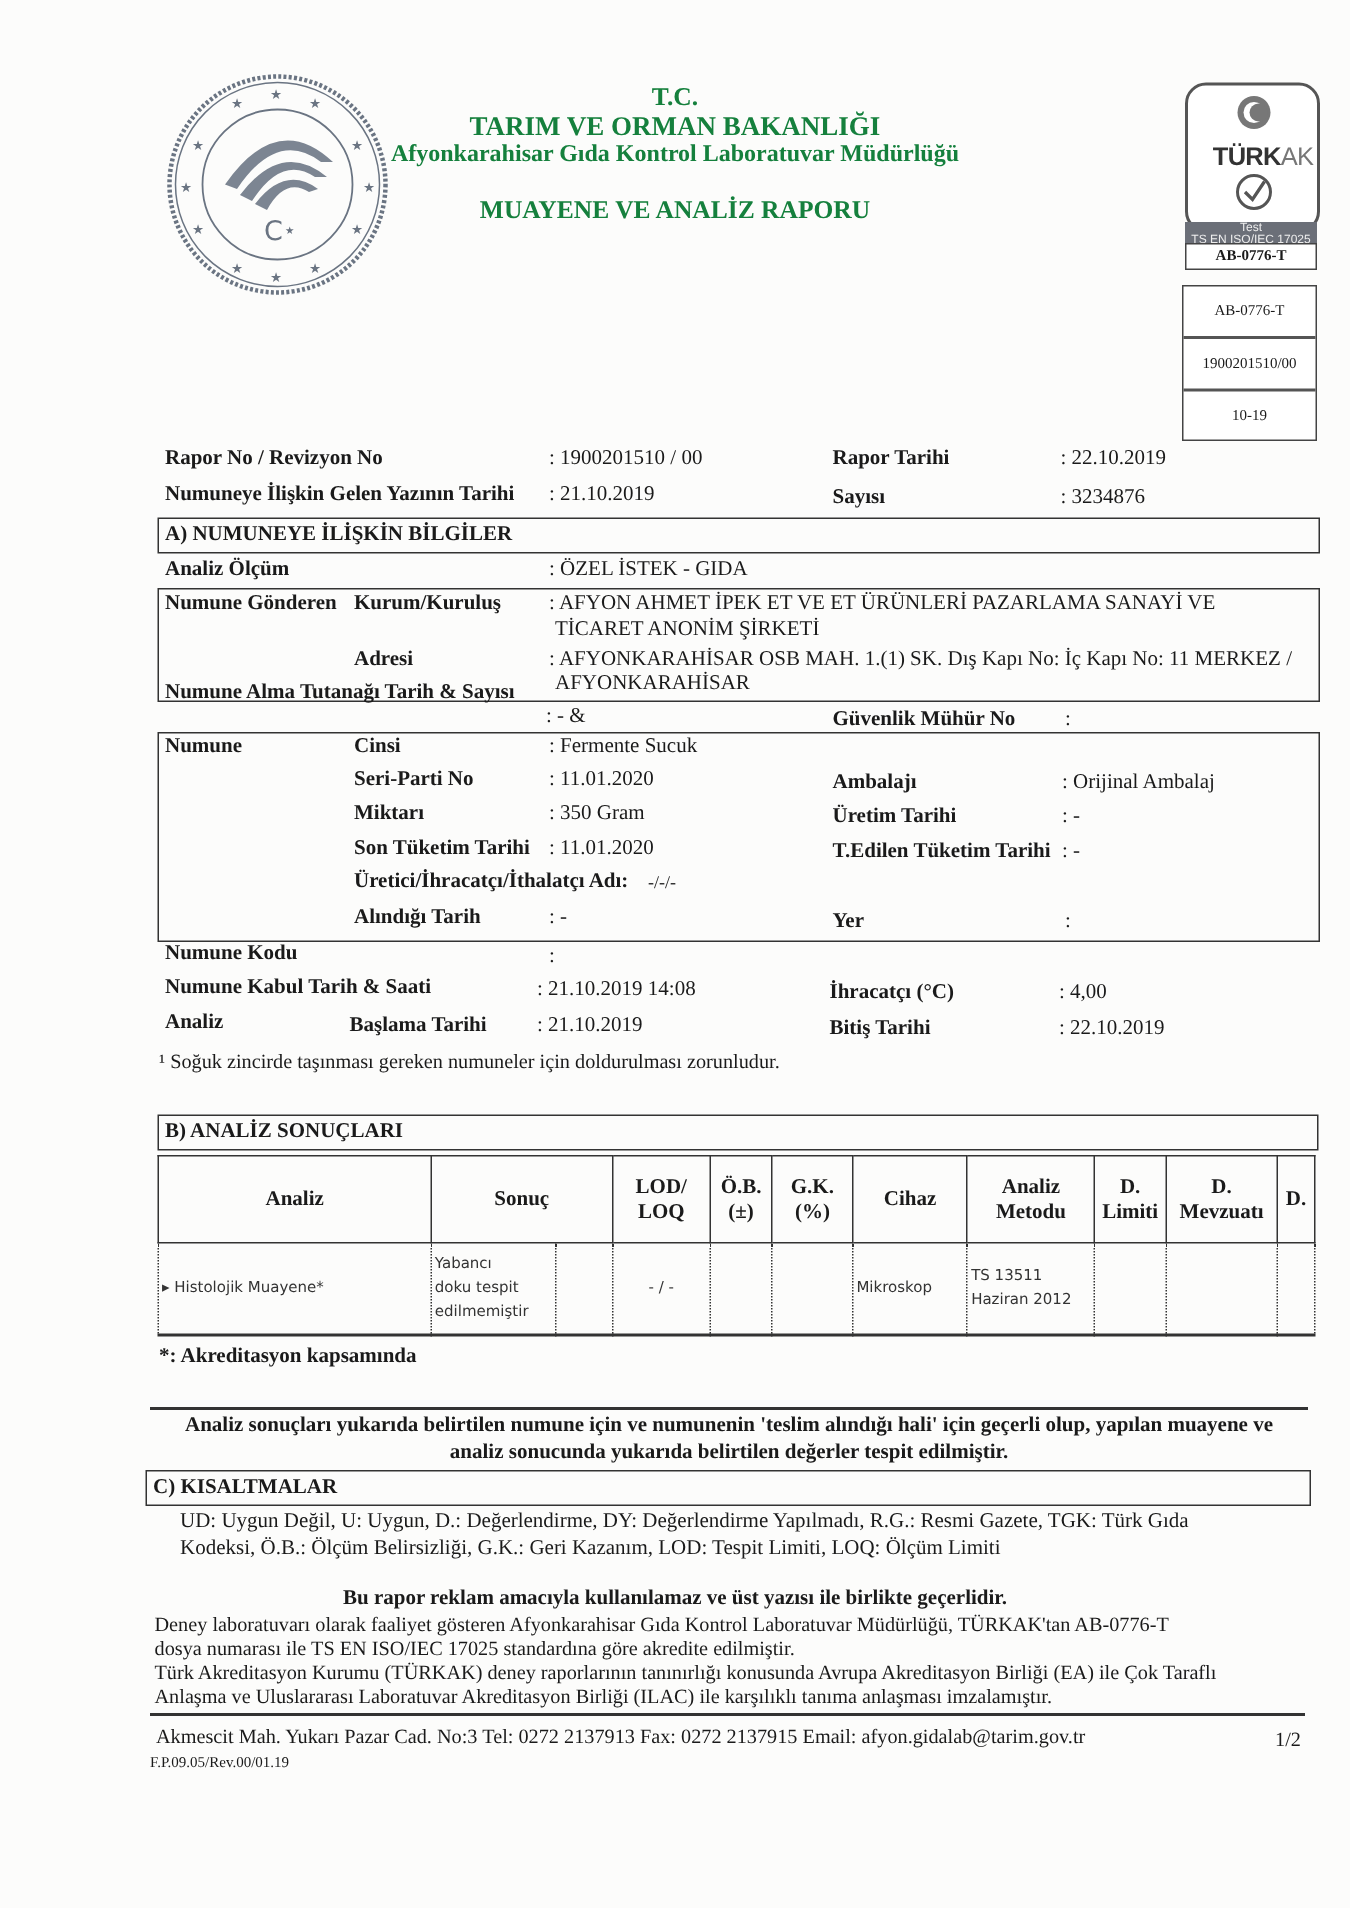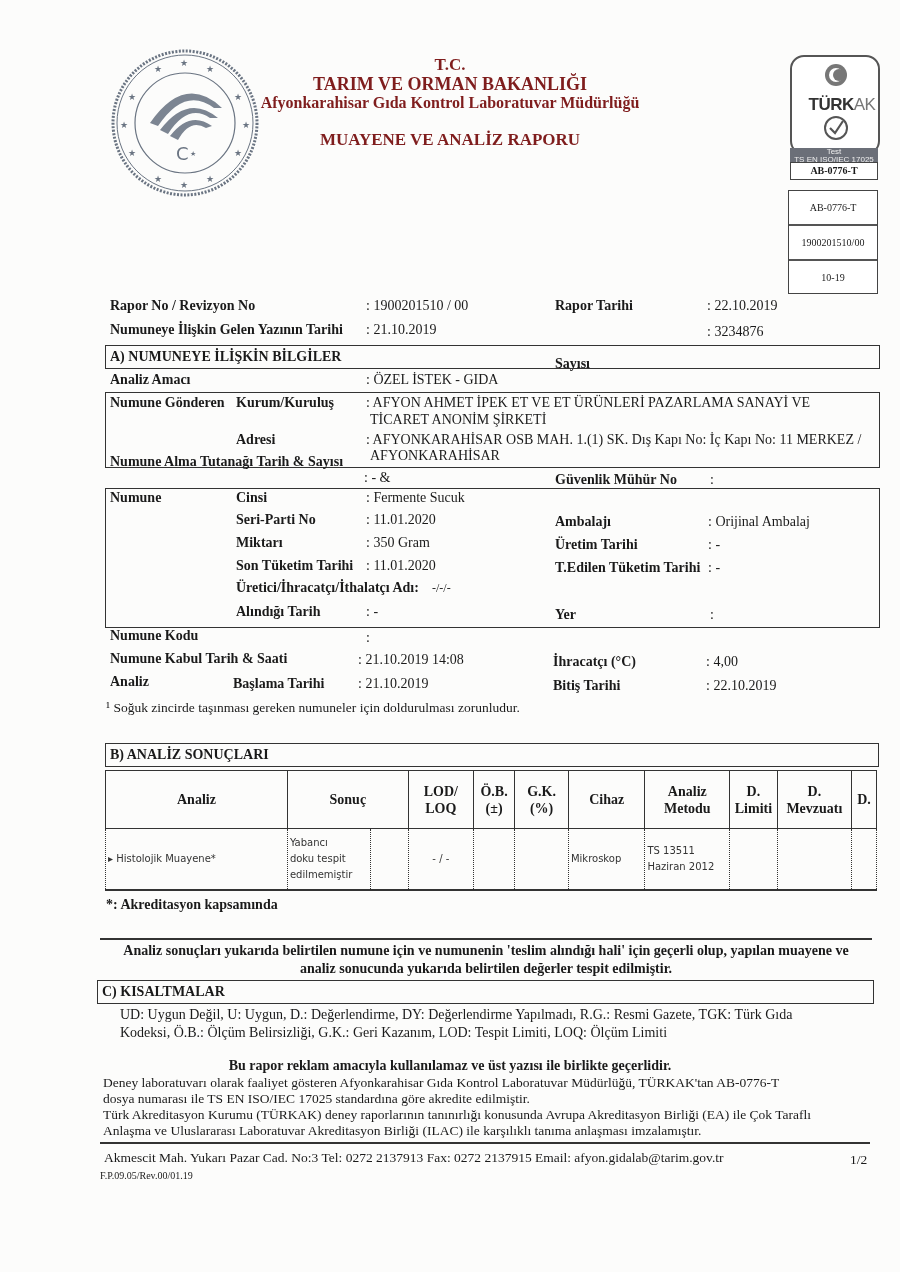--- a/index.html
+++ b/index.html
@@ -1,20 +1,20 @@
 <!DOCTYPE html>
 <html><head>
 <meta charset="utf-8">
 <style>
   html, body { margin:0; padding:0; background:#fff; }
   body { width:900px; height:1272px; position:relative; overflow:hidden;
          font-family:"Liberation Serif", serif; color:#1a1a1a; background:#fcfcfb; }
   .abs { position:absolute; }
   .b { font-weight:bold; }
-  .hdr-title { left:0; width:900px; text-align:center; font-weight:bold; color:#7f1d1d; }
+  .hdr-title { left:0; width:900px; text-align:center; font-weight:bold; color:#15803d; }
   .seal { left:110px; top:48px; width:150px; height:150px; }
   .turkak { left:790px; top:55px; width:86px; height:96px; border:2px solid #555; border-radius:14px; background:#fff; }
   .turkak-text { position:absolute; top:38px; left:0; width:100px; text-align:center; font-family:"Liberation Sans", sans-serif; font-weight:bold; font-size:17px; color:#333; letter-spacing:-0.5px; }
   .turkak-text span { color:#777; font-weight:normal; }
   .test-band { left:790px; top:148px; width:88px; height:15px; background:#6b6f78; color:#eee; font-family:"Liberation Sans", sans-serif; font-size:8px; line-height:7.5px; text-align:center; }
   .ab-box { left:790px; top:162px; width:86px; height:16px; border:1px solid #444; font-size:10px; font-weight:bold; text-align:center; line-height:16px; background:#fff; }
   .side-box { left:788px; top:190px; width:88px; height:102px; border:1px solid #444; background:#fff; }
   .side-box div { height:33px; line-height:33px; text-align:center; font-size:10px; border-bottom:2px solid #555; }
   .side-box div:last-child { border-bottom:none; }
   .lbl { font-weight:bold; font-size:14px; }
@@ -83,27 +83,27 @@
   <div>1900201510/00</div>
   <div>10-19</div>
 </div>
 
 <div class="abs lbl" style="left:110px;top:298px;">Rapor No / Revizyon No</div>
 <div class="abs val" style="left:366px;top:298px;">: 1900201510 / 00</div>
 <div class="abs lbl" style="left:555px;top:298px;">Rapor Tarihi</div>
 <div class="abs val" style="left:707px;top:298px;">: 22.10.2019</div>
 <div class="abs lbl" style="left:110px;top:322px;">Numuneye İlişkin Gelen Yazının Tarihi</div>
 <div class="abs val" style="left:366px;top:322px;">: 21.10.2019</div>
-<div class="abs lbl" style="left:555px;top:324px;margin-top:32px;">Sayısı</div>
+<div class="abs lbl" style="left:555px;top:324px;">Sayısı</div>
 <div class="abs val" style="left:707px;top:324px;">: 3234876</div>
 
 <div class="abs box" style="left:105px;top:345px;width:773px;height:22px;">
   <div class="sec-title">A) NUMUNEYE İLİŞKİN BİLGİLER</div>
 </div>
-<div class="abs lbl" style="left:110px;top:372px;">Analiz Amacı</div>
+<div class="abs lbl" style="left:110px;top:372px;">Analiz Ölçüm</div>
 <div class="abs val" style="left:366px;top:372px;">: ÖZEL İSTEK - GIDA</div>
 
 <div class="abs box" style="left:105px;top:392px;width:773px;height:74px;"></div>
 <div class="abs lbl" style="left:110px;top:395px;">Numune Gönderen</div>
 <div class="abs lbl" style="left:236px;top:395px;">Kurum/Kuruluş</div>
 <div class="abs val" style="left:366px;top:395px;">: AFYON AHMET İPEK ET VE ET ÜRÜNLERİ PAZARLAMA SANAYİ VE</div>
 <div class="abs val" style="left:370px;top:412px;">TİCARET ANONİM ŞİRKETİ</div>
 <div class="abs lbl" style="left:236px;top:432px;">Adresi</div>
 <div class="abs val" style="left:366px;top:432px;">: AFYONKARAHİSAR OSB MAH. 1.(1) SK. Dış Kapı No: İç Kapı No: 11 MERKEZ /</div>
 <div class="abs val" style="left:370px;top:448px;">AFYONKARAHİSAR</div>

